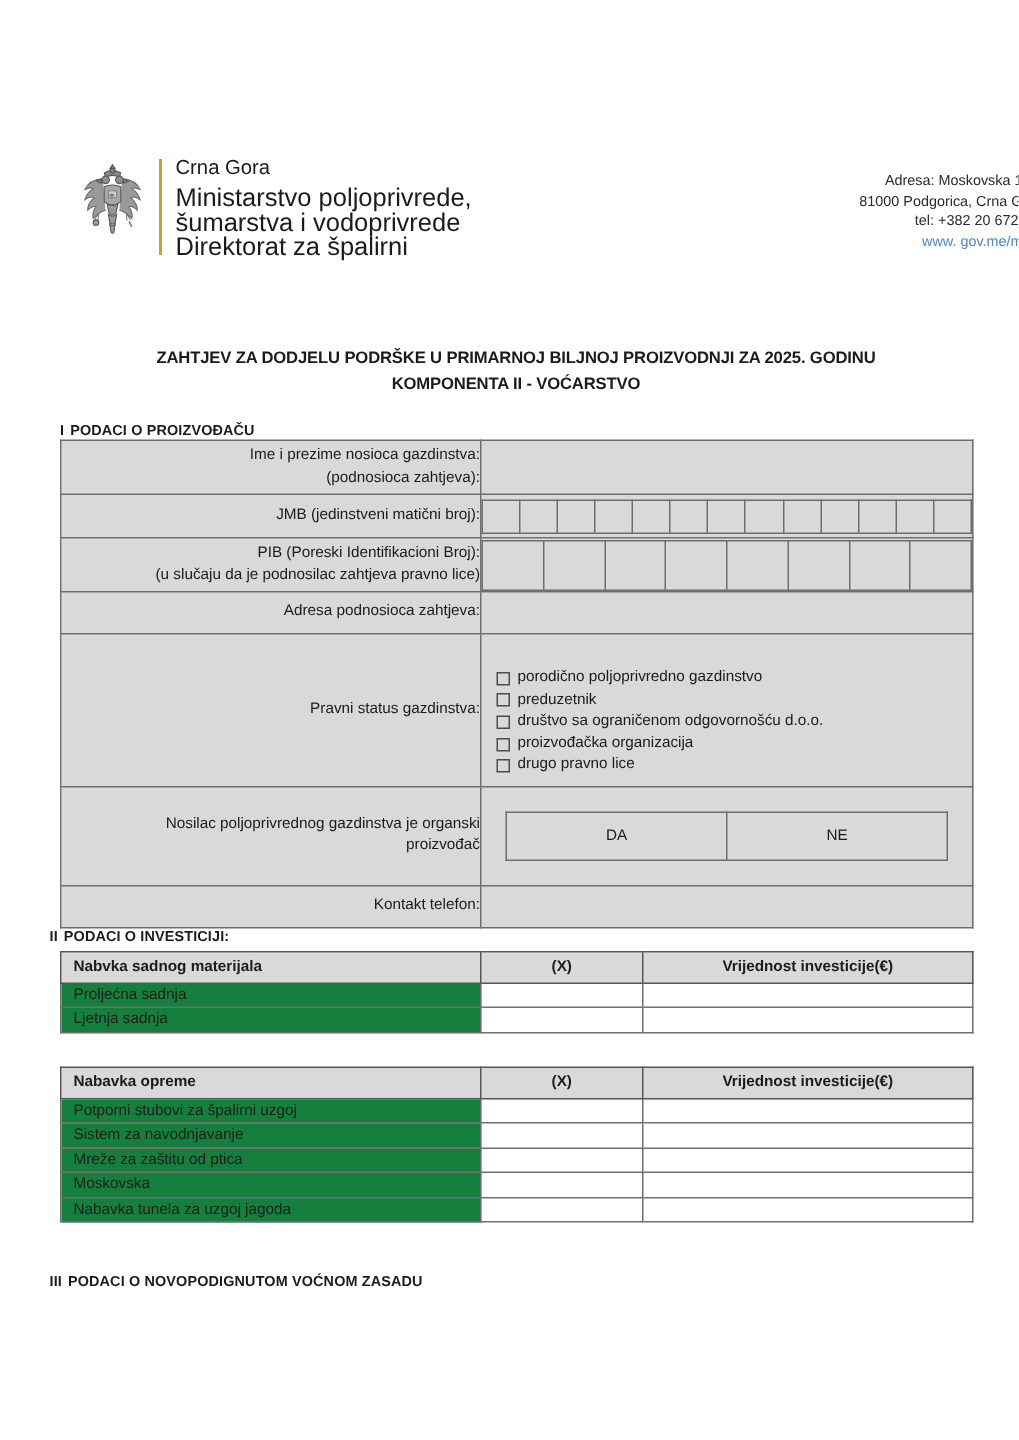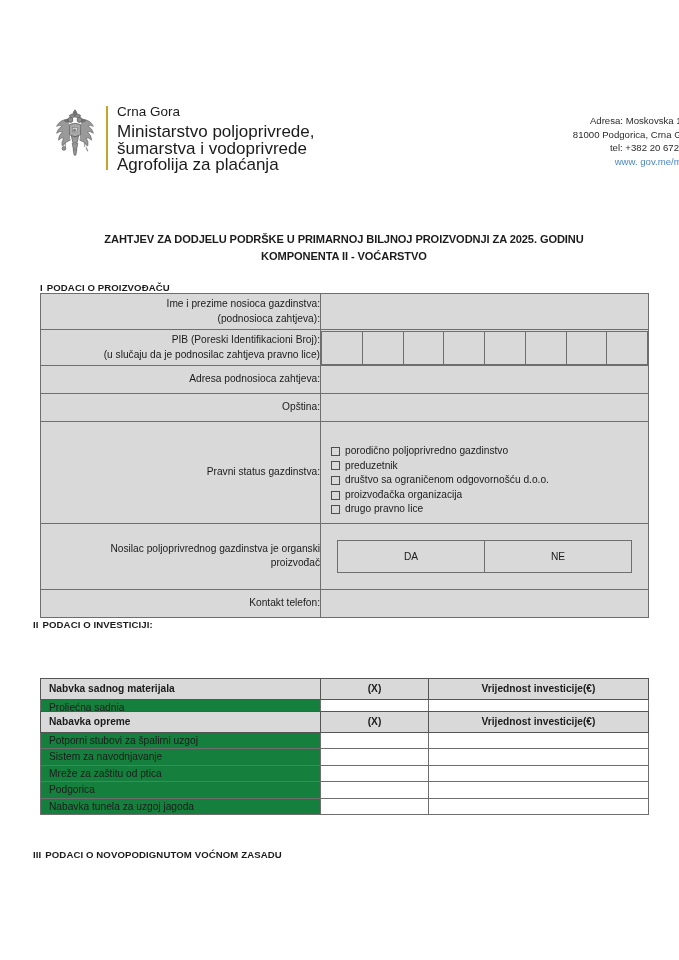--- a/index.html
+++ b/index.html
@@ -160,21 +160,21 @@
     margin-right: 5px;
     flex: none;
   }
   .ctr { text-align: center; }
 
   
   .inv-table {
     left: 40px;
     width: 608px;
   }
-  #table-planting { top: 634px; margin-top: 44px; }
+  #table-planting { top: 634px; }
   #table-equipment { top: 711px; }
 
   .inv-table th {
     font-weight: bold;
     font-size: 10.2px;
     background: #d9d9d9;
     padding: 3px 0 3px 8px;
     line-height: 14px;
   }
   .inv-table th.ctr { padding-left: 0; }
@@ -226,21 +226,21 @@
           <path d="M70 78 l6 10 m-6 -10 l1 11" stroke="#777"></path>
           <circle cx="26" cy="92" r="4" fill="#9a9a9a"></circle>
           <path d="M74 90 l4 8" stroke="#888" stroke-width="2.5"></path>
         </g>
       </svg>
       <div class="brand-rule"></div>
       <div class="brand-text">
         <div class="brand-country">Crna Gora</div>
         <div class="brand-line">Ministarstvo poljoprivrede,</div>
         <div class="brand-line">šumarstva i vodoprivrede</div>
-        <div class="brand-line">Agrofolija za plaćanja</div>
+        <div class="brand-line">Direktorat za špalirni</div>
       </div>
     </div>
 
     <div class="contact">
       <div>Adresa: Moskovska 10</div>
       <div>81000 Podgorica, Crna Go</div>
       <div>tel: +382 20 672 0</div>
       <div class="weblink">www. gov.me/mp</div>
     </div>
   </div>
@@ -262,20 +262,44 @@
     <tbody>
 
       <tr>
         <td class="lbl">
           <div>Ime i prezime nosioca gazdinstva:</div>
           <div>(podnosioca zahtjeva):</div>
         </td>
         <td class="val-plain"></td>
       </tr>
 
+      <tr>
+        <td class="lbl" style="height:22px">JMB (jedinstveni matični broj):</td>
+        <td style="padding:0">
+          <table style="position:static;width:100%;border-collapse:collapse">
+            <tbody>
+                <tr>
+              <td class="boxcell" style="height:21px;width:7.6923%"></td>
+              <td class="boxcell" style="width:7.6923%"></td>
+              <td class="boxcell" style="width:7.6923%"></td>
+              <td class="boxcell" style="width:7.6923%"></td>
+              <td class="boxcell" style="width:7.6923%"></td>
+              <td class="boxcell" style="width:7.6923%"></td>
+              <td class="boxcell" style="width:7.6923%"></td>
+              <td class="boxcell" style="width:7.6923%"></td>
+              <td class="boxcell" style="width:7.6923%"></td>
+              <td class="boxcell" style="width:7.6923%"></td>
+              <td class="boxcell" style="width:7.6923%"></td>
+              <td class="boxcell" style="width:7.6923%"></td>
+              <td class="boxcell" style="width:7.6924%"></td>
+            </tr>
+          </tbody>
+            </table>
+        </td>
+      </tr>
 
       <tr>
         <td class="lbl">
           <div>PIB (Poreski Identifikacioni Broj):</div>
           <div>(u slučaju da je podnosilac zahtjeva pravno lice)</div>
         </td>
         <td style="padding:0">
           <table style="position:static;width:100%;border-collapse:collapse">
             <tbody>
                 <tr>
@@ -291,24 +315,20 @@
           </tbody>
             </table>
         </td>
       </tr>
 
       <tr>
         <td class="lbl" style="height:21px">Adresa podnosioca zahtjeva:</td>
         <td class="val-plain"></td>
       </tr>
 
-      <tr>
-        <td class="lbl" style="height:21px">Opština:</td>
-        <td class="val-plain"></td>
-      </tr>
 
 
       <tr>
         <td class="lbl">Pravni status gazdinstva:</td>
         <td class="legal-list">
           <div class="legal-row">
             <span class="cbx"></span>
             <span>porodično poljoprivredno gazdinstvo</span>
           </div>
           <div class="legal-row">
@@ -408,21 +428,21 @@
         <td class="rowlabel">Sistem za navodnjavanje</td>
         <td class="blank"></td>
         <td class="blank"></td>
       </tr>
       <tr>
         <td class="rowlabel">Mreže za zaštitu od ptica</td>
         <td class="blank"></td>
         <td class="blank"></td>
       </tr>
       <tr>
-        <td class="rowlabel">Podgorica</td>
+        <td class="rowlabel">Moskovska</td>
         <td class="blank"></td>
         <td class="blank"></td>
       </tr>
       <tr>
         <td class="rowlabel">Nabavka tunela za uzgoj jagoda</td>
         <td class="blank"></td>
         <td class="blank"></td>
       </tr>
     </tbody>
   </table>

